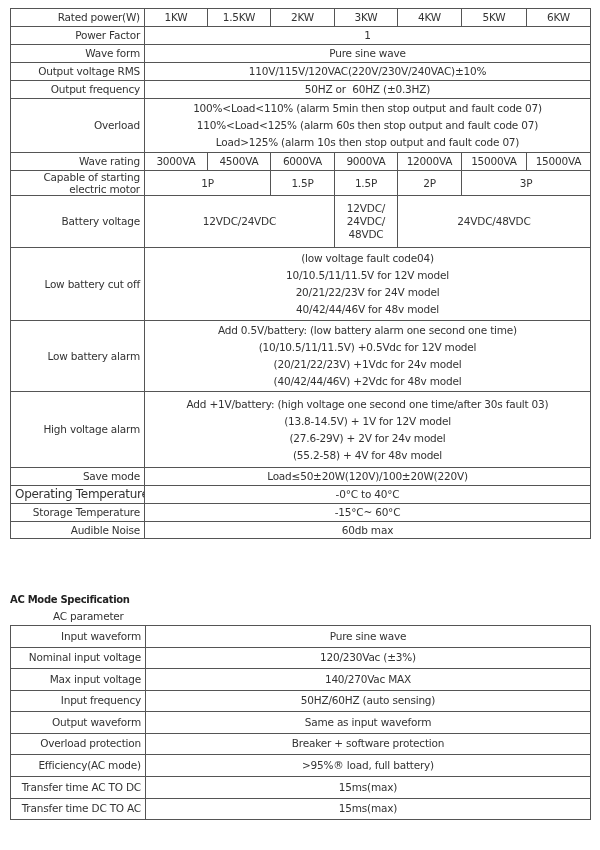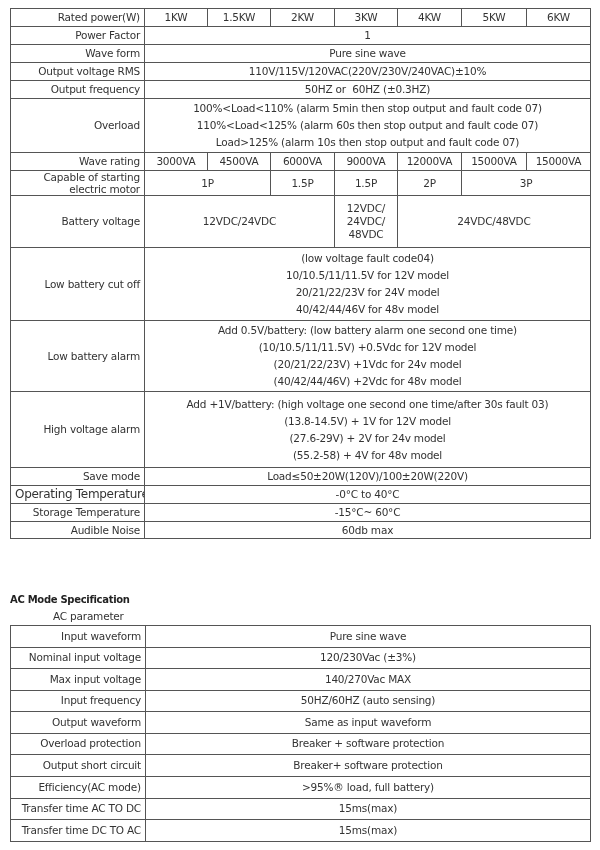--- a/index.html
+++ b/index.html
@@ -167,24 +167,20 @@
     <td>50HZ/60HZ (auto sensing)</td>
   </tr>
   <tr style="height:21.5px">
     <td class="lbl">Output waveform</td>
     <td>Same as input waveform</td>
   </tr>
   <tr style="height:21.5px">
     <td class="lbl">Overload protection</td>
     <td>Breaker + software protection</td>
   </tr>
-  <tr style="height:21.5px">
-    <td class="lbl">Output short circuit</td>
-    <td>Breaker+ software protection</td>
-  </tr>
   <tr style="height:22px">
     <td class="lbl">Efficiency(AC mode)</td>
     <td>&gt;95%® load, full battery)</td>
   </tr>
   <tr style="height:21.5px">
     <td class="lbl">Transfer time AC TO DC</td>
     <td>15ms(max)</td>
   </tr>
   <tr style="height:21.5px">
     <td class="lbl">Transfer time DC TO AC</td>

